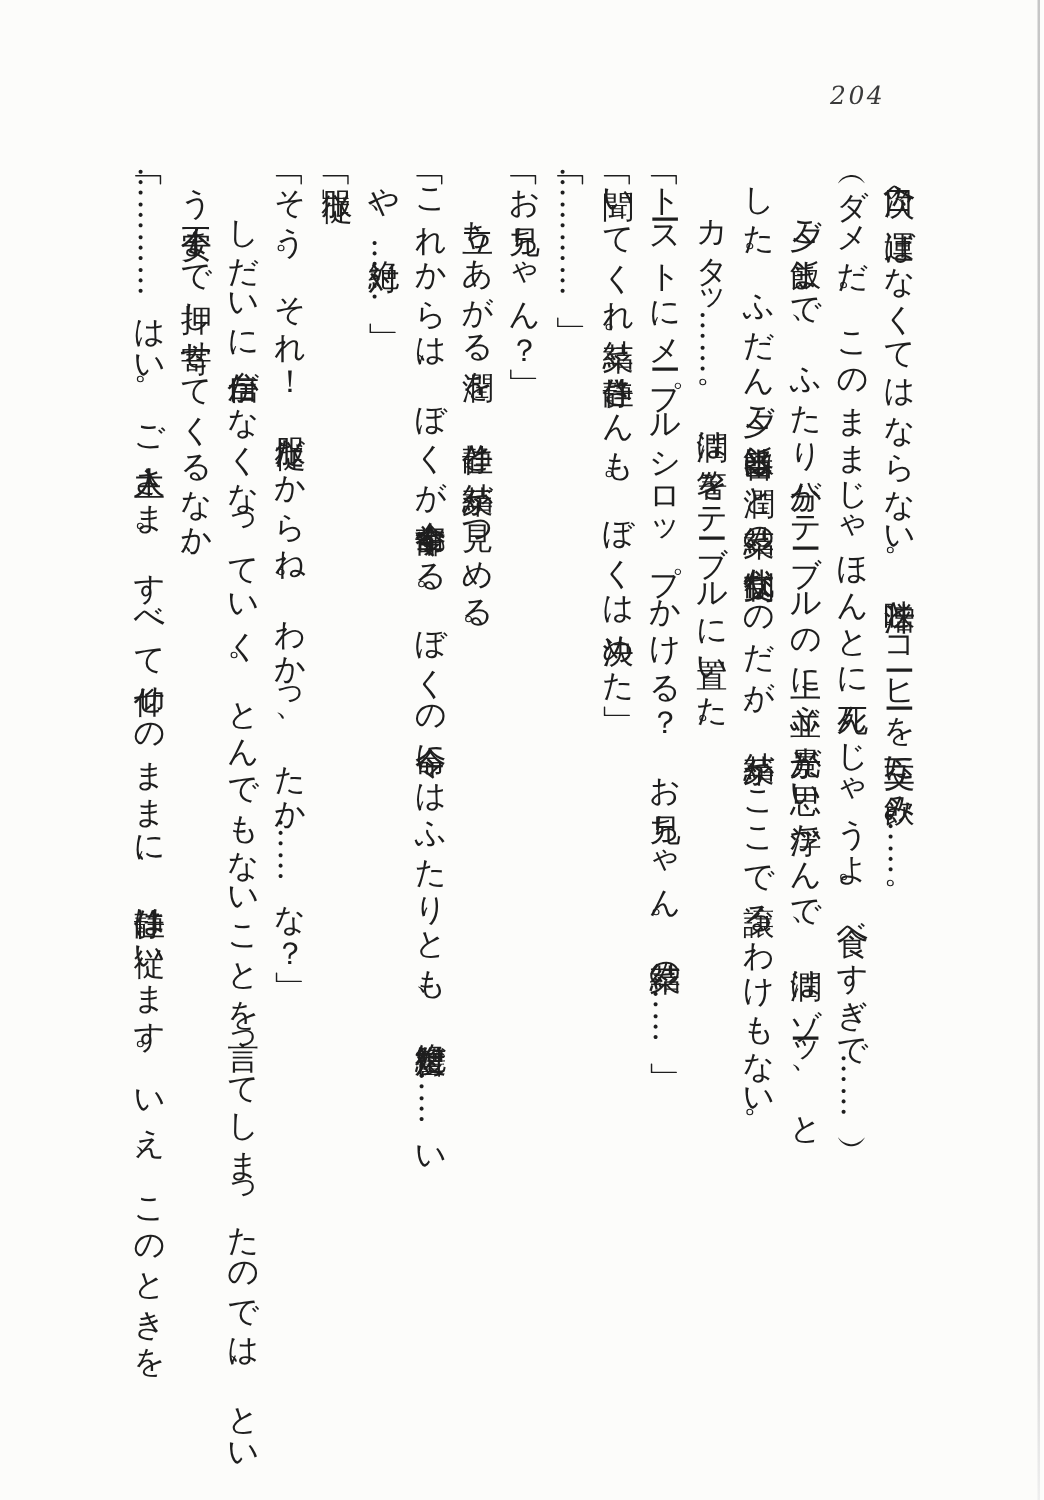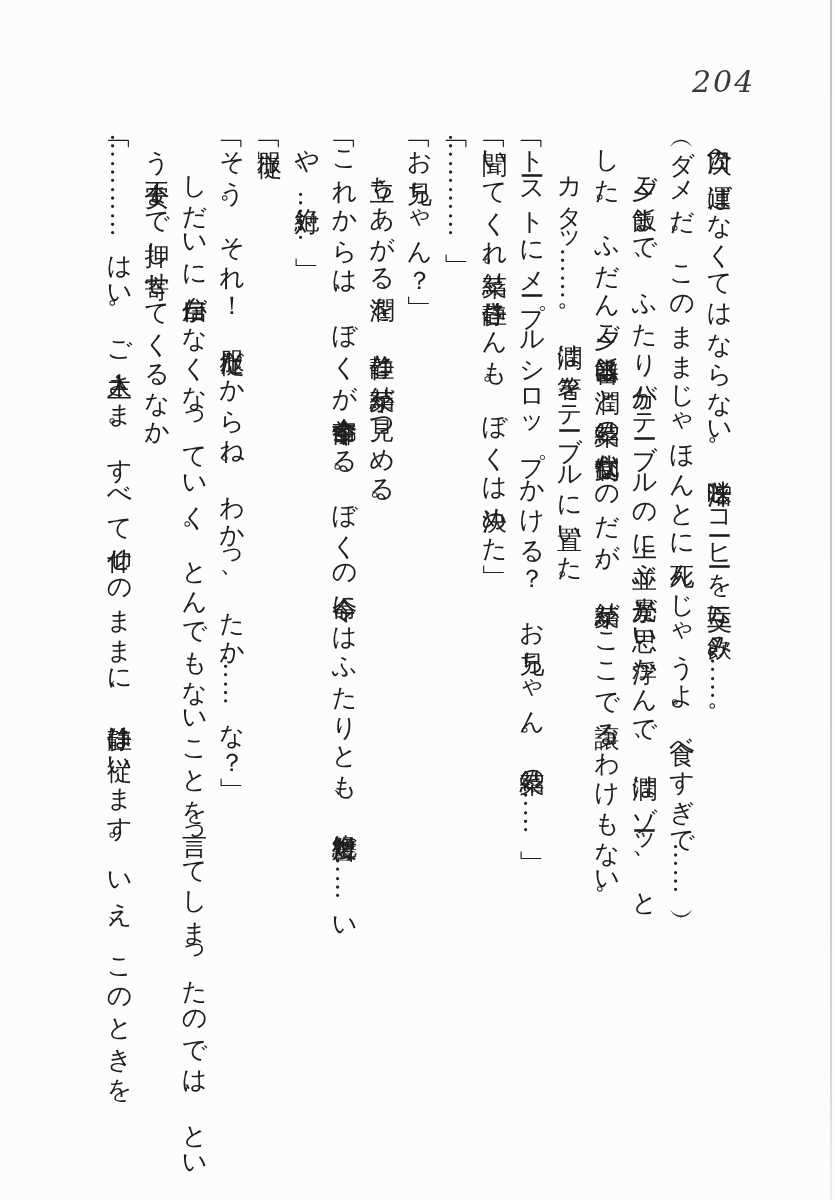--- a/index.html
+++ b/index.html
@@ -25,24 +25,23 @@
     height: 1200px;
     background: linear-gradient(to bottom,
       #c6c6c6 0%, #c9c9c9 70%, #d8d8d8 90%, #efefef 100%);
   }
   .page-number {
     position: absolute;
     left: 664px;
     top: 64px;
     font-family: "DejaVu Serif", "Liberation Serif", serif;
     font-style: italic;
-    font-size: 30px;
+    font-size: 20px;
     letter-spacing: 2px;
     color: #3a3a3a;
-    margin-left: 28px;
   }
   .text-block {
     position: absolute;
     top: 132px;
     right: 97px;
     height: 1072px;
     writing-mode: vertical-rl;
     -webkit-writing-mode: vertical-rl;
     text-orientation: mixed;
     -webkit-text-orientation: mixed;

